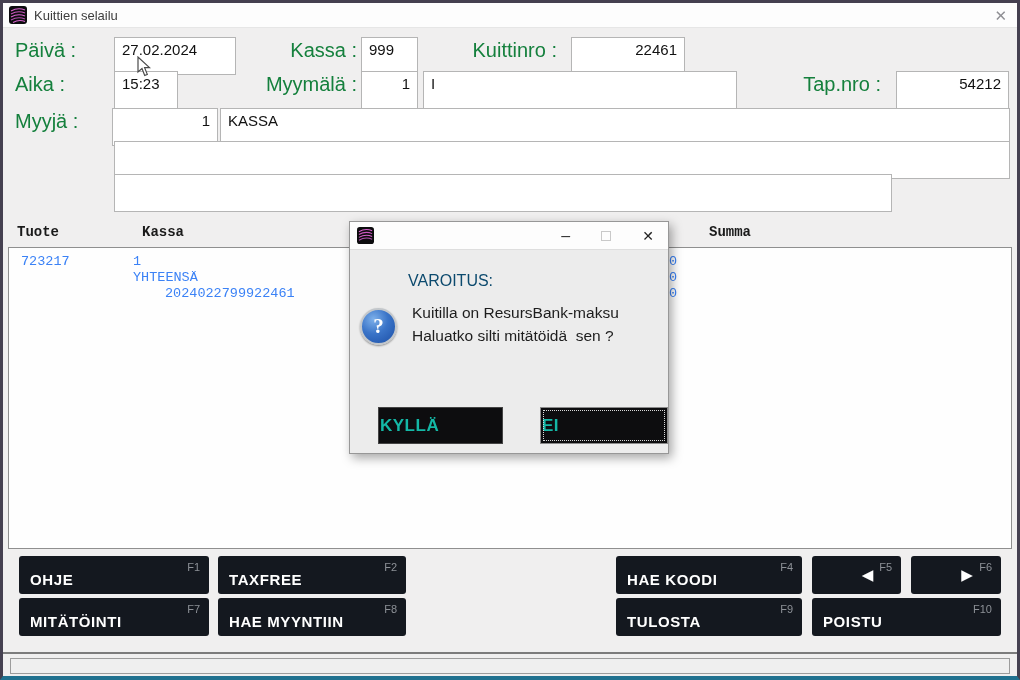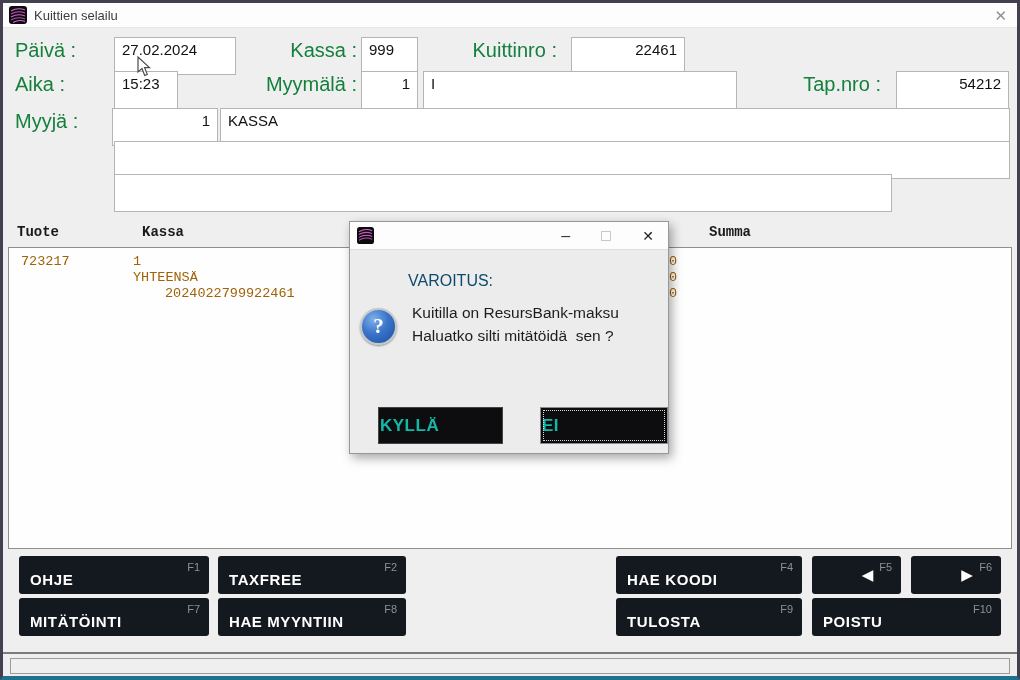--- a/index.html
+++ b/index.html
@@ -23,21 +23,21 @@
     border:1px solid #b5b5b5;border-radius:0;font-size:15px;padding:0 7px;color:#111;
     white-space:nowrap;overflow:hidden;
   }
   .field.r{text-align:right;}
   
   .thead{position:absolute;font-family:"Liberation Mono", monospace;font-weight:bold;font-size:14px;color:#1a1a1a;}
   .tablebox{
     position:absolute;left:5px;top:244px;width:1004px;height:302px;
     background:#fefefe;border:1px solid #8f8f8f;
   }
-  .trow{position:absolute;left:0;width:100%;height:16px;font-family:"Liberation Mono", monospace;font-size:13.5px;color:#a16207;}
+  .trow{position:absolute;left:0;width:100%;height:16px;font-family:"Liberation Mono", monospace;font-size:13.5px;color:#3b82f6;}
   .trow span{position:absolute;white-space:pre;}
   .tc1{left:12px;} .tc2{left:124px;} .tc3{left:156px;} .tc4{left:660px;}
   
   .fbtn{
     position:absolute;height:38px;background:#14181f;border-radius:3px;color:#fff;
   }
   .fbtn .blabel{position:absolute;left:11px;bottom:6px;font-size:15px;font-weight:bold;letter-spacing:.6px;}
   .fbtn .fkey{position:absolute;right:9px;top:5px;font-size:11px;color:#8d9197;font-weight:normal;}
   .fbtn .arrow{position:absolute;left:0;right:0;top:0;bottom:0;display:flex;align-items:center;justify-content:center;font-size:15px;padding-left:22px;}
   

